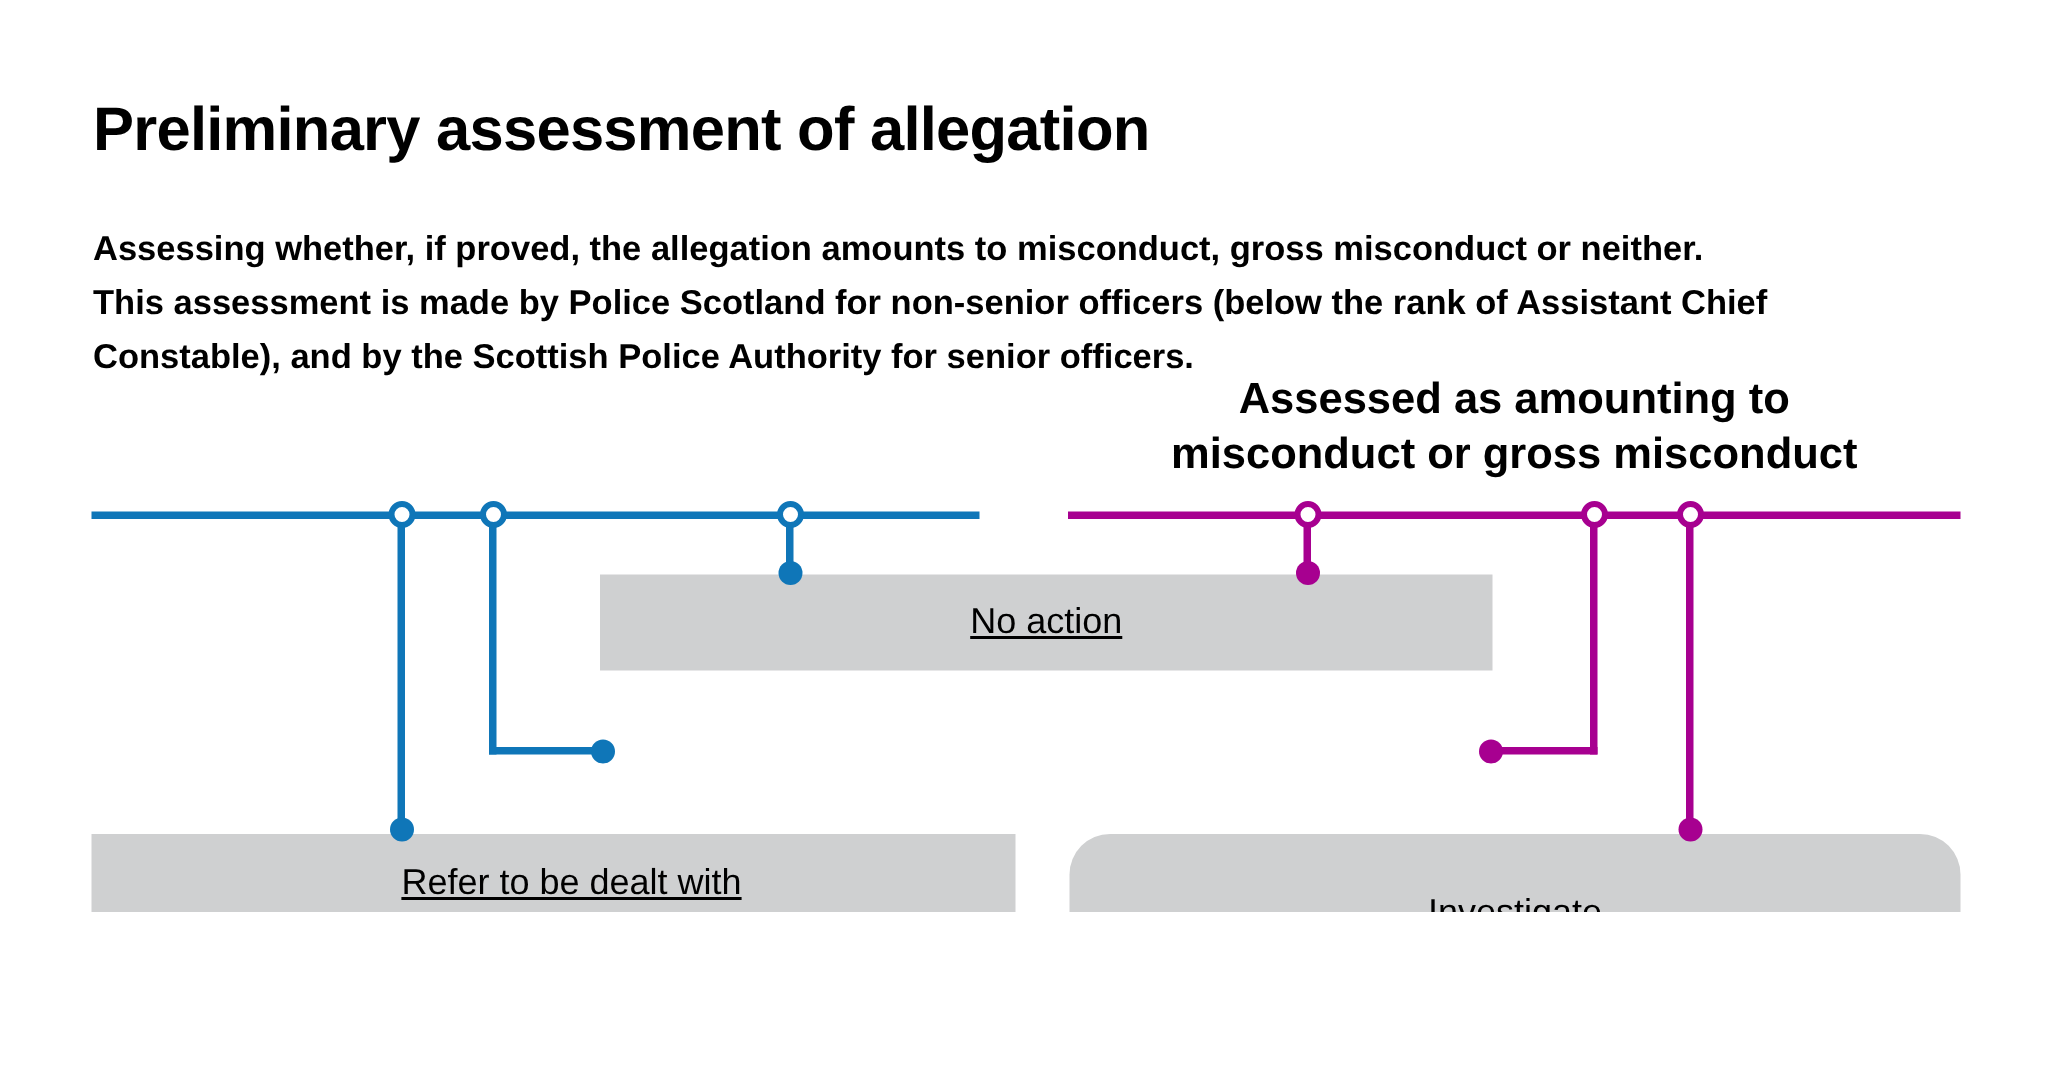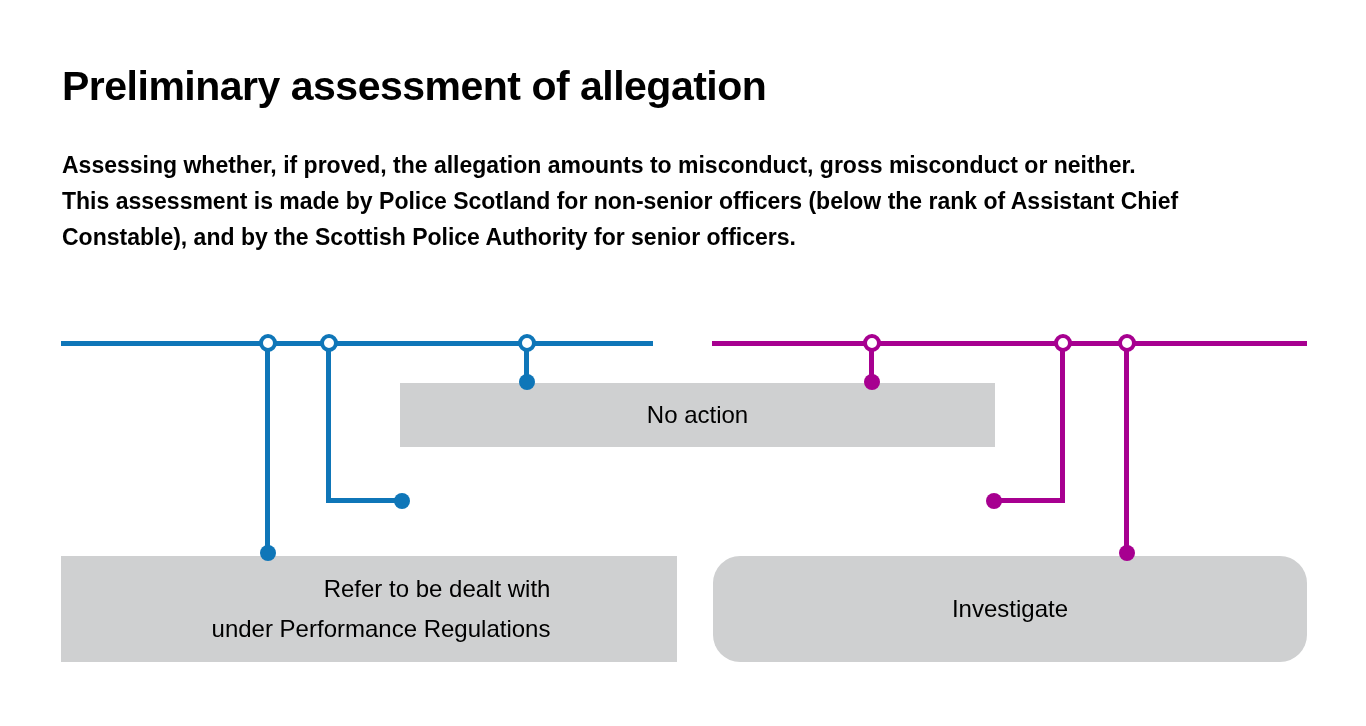--- a/index.html
+++ b/index.html
@@ -1,17 +1,17 @@
 <!DOCTYPE html>
 <html style="--blue: #0f76b8; --magenta: #a70090; --box_gray: #cfd0d1; --text: #000000;"><head>
 <meta charset="utf-8">
 <style>
   html,body{margin:0;padding:0;background:#ffffff;}
   body{font-family:"Liberation Sans","DejaVu Sans",sans-serif;color:#000;}
-  .canvas{position:relative;width:1366px;height:726px;background:#fff;overflow:hidden;}
+  .canvas{position:relative;width:1366px;height:608px;background:#fff;overflow:hidden;}
 
   .page-title{position:absolute;left:62px;top:36px;font-size:41px;font-weight:bold;letter-spacing:-0.5px;}
   .intro{position:absolute;left:62px;top:124px;width:1230px;font-size:23px;line-height:36px;white-space:pre-line;font-weight:bold;}
 
   .branch-header{position:absolute;font-weight:bold;font-size:29px;line-height:37px;text-align:center;white-space:pre-line;}
   .branch-header.left{left:61px;top:270px;width:592px;}
   .branch-header.right{left:712px;top:248px;width:595px;}
 
   
   .hline{position:absolute;height:5px;top:341px;}
@@ -29,37 +29,39 @@
   .node.blue{border-color:var(--blue);}
   .node.magenta{border-color:var(--magenta);}
 
   
   .dot{position:absolute;width:16px;height:16px;border-radius:50%;z-index:4;}
   .dot.blue{background:var(--blue);}
   .dot.magenta{background:var(--magenta);}
 
   
   .box{position:absolute;background:var(--box_gray);display:flex;align-items:center;justify-content:center;
-       text-align:right;font-size:24px;line-height:40px;white-space:pre-line;z-index:2;}
+       text-align:center;font-size:24px;line-height:40px;white-space:pre-line;z-index:2;text-decoration:underline;}
   .box.no-action{left:400px;top:383px;width:595px;height:64px;}
   .box.improvement{left:400px;top:468px;width:595px;height:63px;}
   .box.refer{left:61px;top:556px;width:592px;height:106px;padding-left:24px;}
   .box.investigate{left:713px;top:556px;width:594px;height:106px;border-radius:27px;}
 </style>
 </head>
 <body>
 
 <div class="canvas">
 
   <h1 class="page-title">Preliminary assessment of allegation</h1>
 
   <p class="intro">Assessing whether, if proved, the allegation amounts to misconduct, gross misconduct or neither.
 This assessment is made by Police Scotland for non-senior officers (below the rank of Assistant Chief
 Constable), and by the Scottish Police Authority for senior officers.</p>
 
+  <div class="branch-header right">Assessed as amounting to
+misconduct or gross misconduct</div>
 
   <div class="hline blue"></div>
   <div class="hline magenta"></div>
 
   <div class="box no-action">
     <span>No action</span>
   </div>
   <div class="box refer">
     <span>Refer to be dealt with
 under Performance Regulations</span>

